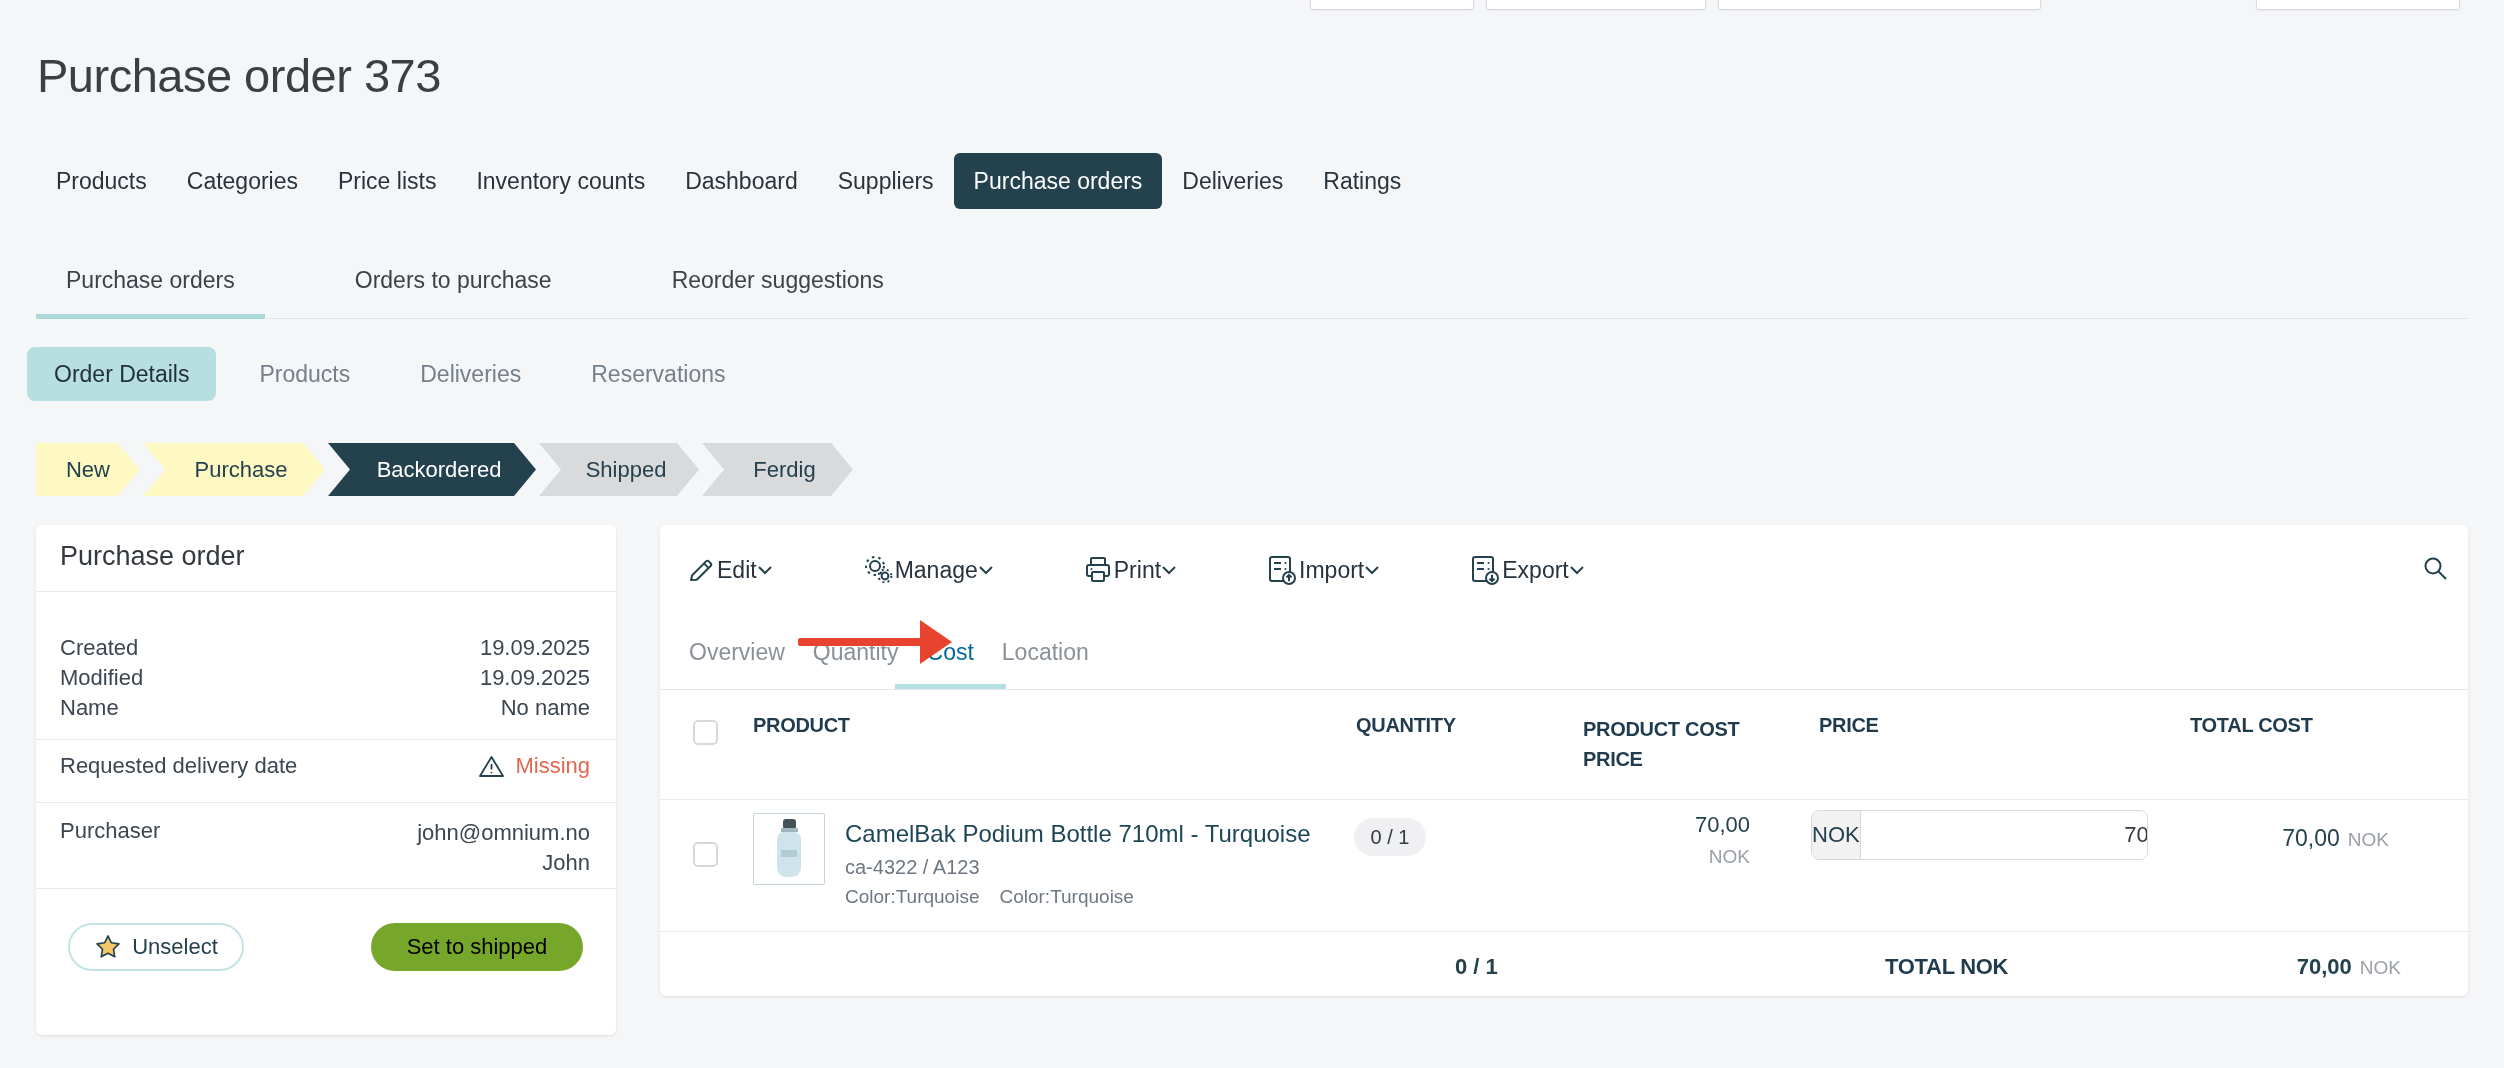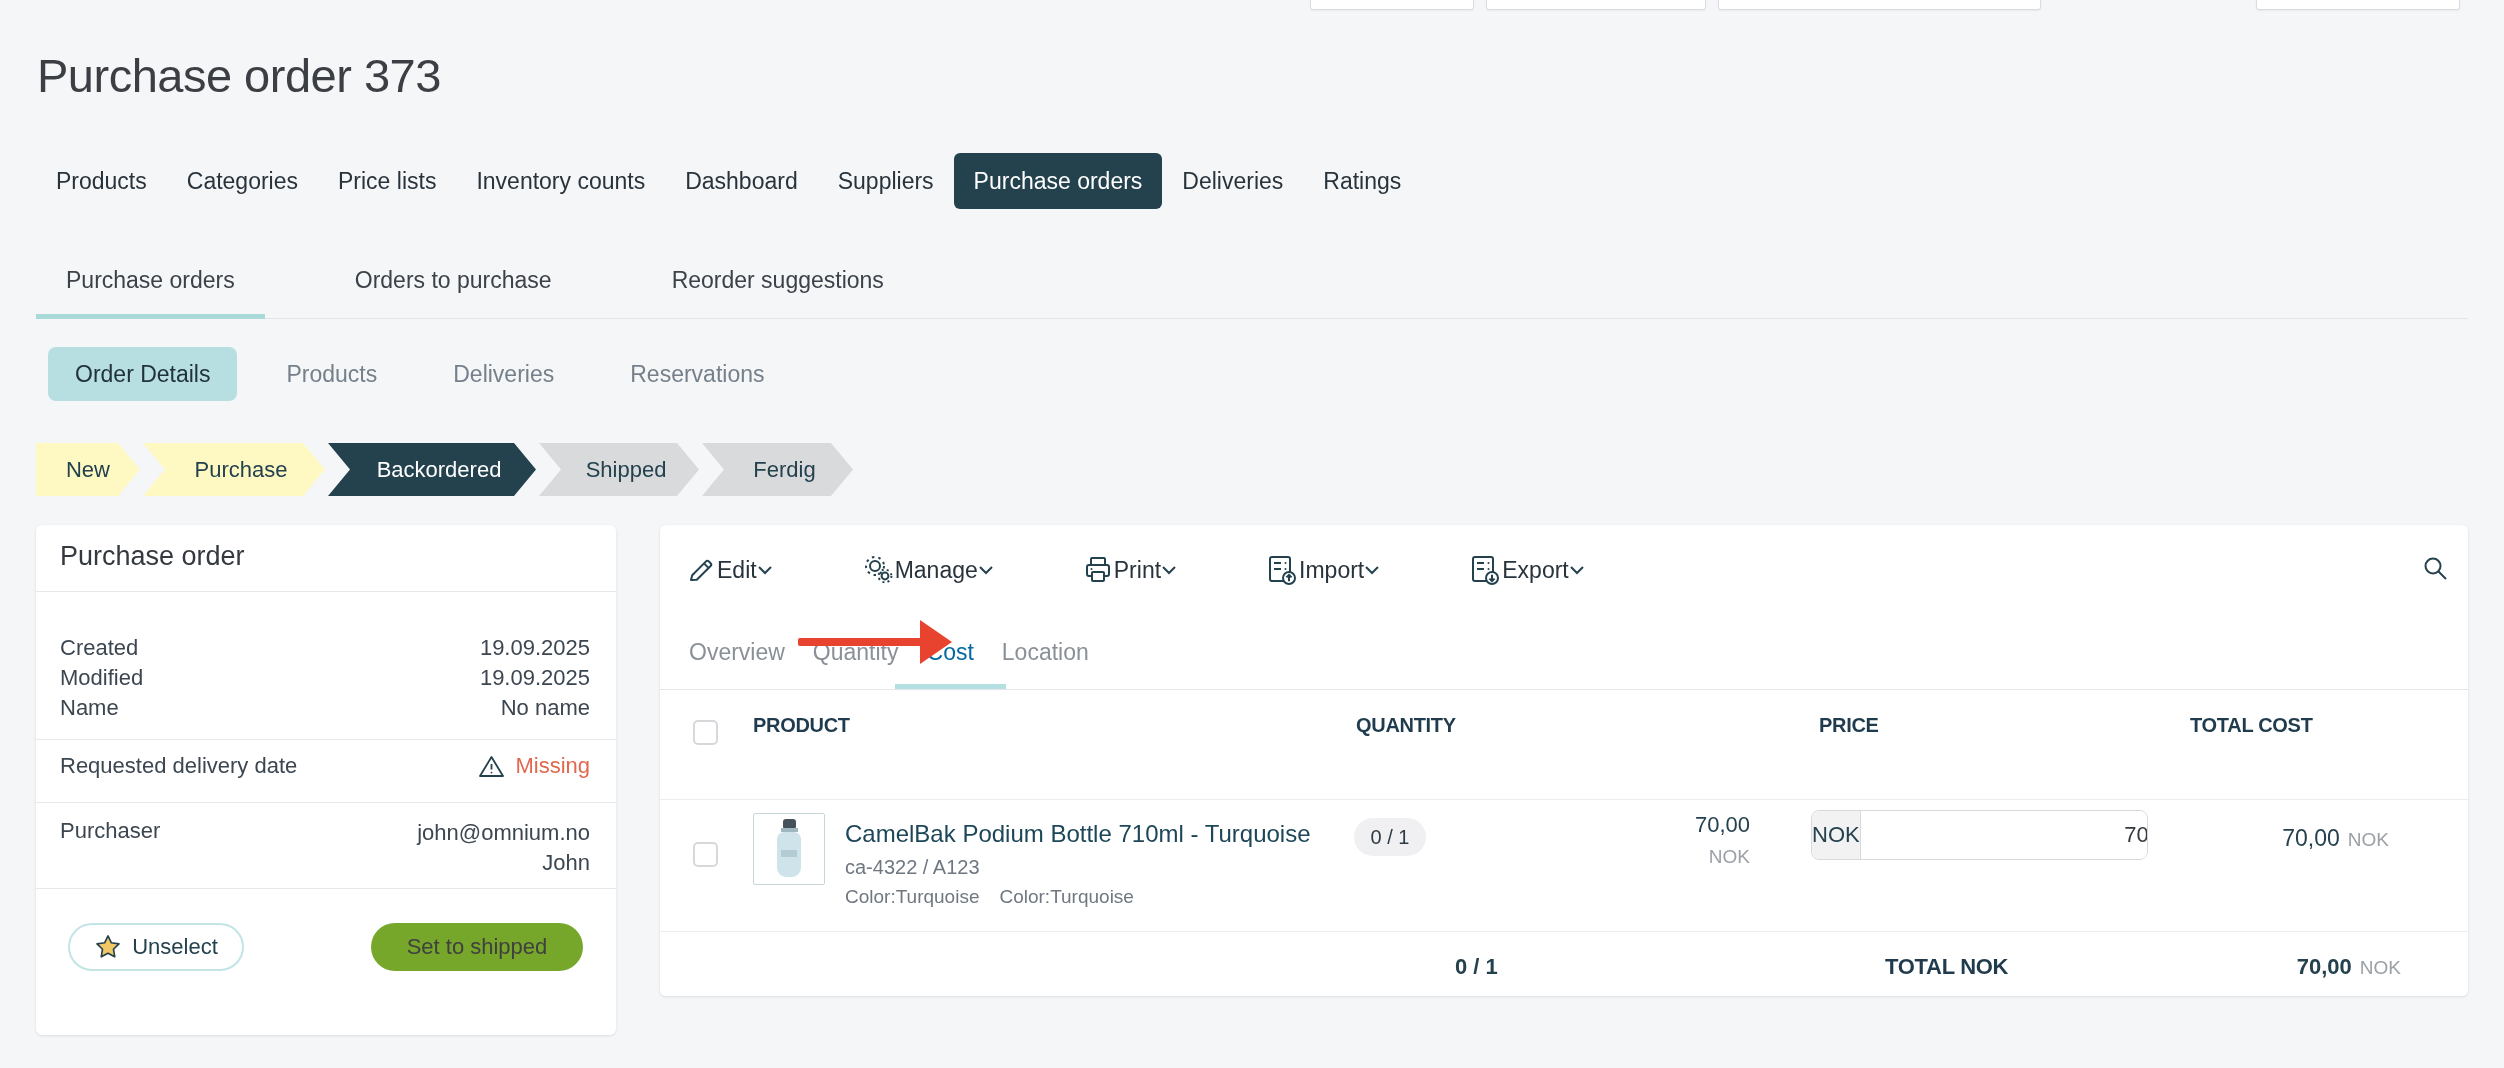--- a/index.html
+++ b/index.html
@@ -27,21 +27,21 @@
     border-bottom:1px solid #e4e5e9; display:flex; align-items:center; }
   .sub-nav .sub-item { position:relative; height:100%; display:flex; align-items:center;
     font-size:23px; color:#3c4249; margin-right:60px; padding:0 30px; white-space:nowrap; }
   .sub-nav .sub-item.active::after { content:""; position:absolute; left:0; right:0;
     bottom:-1px; height:5px; background:#a9dad7; }
   .more-dots { position:absolute; right:50px; top:290px; }
   
   .dots { width:10px; height:10px; border-radius:50%; background:#5d7581;
     box-shadow:16px 0 0 #5d7581, 32px 0 0 #5d7581; }
   
-  .section-tabs { position:absolute; left:48px; top:347px; display:flex; gap:22px; align-items:flex-end; }
+  .section-tabs { position:absolute; left:27px; top:347px; display:flex; gap:16px; align-items:flex-end; }
   .pill { padding:0 27px; height:54px; line-height:54px; font-size:23px; color:#75808a;
     border-radius:8px; white-space:nowrap; }
   .pill.active { background:#b7dfe2; color:#22323a; }
   
   .steps { position:absolute; left:36px; top:443px; display:flex; gap:3px; }
   .step { height:53px; display:flex; align-items:center; justify-content:center;
     font-size:22px; padding-left:14px;
     clip-path:polygon(0 0, calc(100% - 22px) 0, 100% 50%, calc(100% - 22px) 100%, 0 100%, 22px 50%); }
   .step.first { clip-path:polygon(0 0, calc(100% - 22px) 0, 100% 50%, calc(100% - 22px) 100%, 0 100%); padding-left:0; }
   .step.light { background:#fef9c3; color:#24414e; }
@@ -62,21 +62,21 @@
     justify-content:space-between; align-items:center; font-size:22px; color:#3c4650; }
   .missing-wrap { display:flex; align-items:center; gap:10px; color:#e0684e; }
   .lc-purchaser { position:absolute; left:24px; right:26px; top:293px; display:flex;
     justify-content:space-between; font-size:22px; color:#3c4650; }
   .purchaser-vals { text-align:right; line-height:30px; }
   .lc-buttons { position:absolute; left:0; right:0; top:398px; height:48px; }
   .btn-unselect { position:absolute; left:32px; width:176px; height:48px; border-radius:24px;
     background:#fff; border:2px solid #c3e4e5; display:flex; align-items:center;
     justify-content:center; gap:10px; font-size:22px; color:#24414e; cursor:pointer; }
   .btn-ship { position:absolute; right:33px; width:212px; height:48px; border-radius:24px;
-    background:#76a72b; border:none; color:#404040; font-size:22px; cursor:pointer; }
+    background:#76a72b; border:none; color:#000000; font-size:22px; cursor:pointer; }
   
   .toolbar { position:absolute; left:0; top:0; right:0; height:90px; display:flex;
     align-items:center; padding-left:25px; gap:88px; }
   .tool-btn { display:flex; align-items:center; font-size:23px; color:#28333c; cursor:pointer; }
   .search-btn { position:absolute; right:18px; top:28px; cursor:pointer; }
   
   .detail-tabs { position:absolute; left:0; right:0; top:90px; height:75px;
     border-bottom:1px solid #e6e6ea; display:flex; align-items:center; padding-left:27px; gap:24px; }
   .dtab { position:relative; height:100%; display:flex; align-items:center; font-size:23px;
     color:#8a9097; cursor:pointer; padding:0 2px; }
@@ -332,20 +332,21 @@
     <div class="dtab">Location</div>
   </div>
 
   <div class="anno-line"></div>
   <div class="anno-head"></div>
 
   <div class="thead">
     <div class="checkbox" style="left:33px;top:30px"></div>
     <div class="th" style="left:93px">PRODUCT</div>
     <div class="th" style="left:696px">QUANTITY</div>
+    <div class="th" style="left:923px;width:185px;line-height:30px">PRODUCT COST PRICE</div>
     <div class="th" style="left:1159px">PRICE</div>
     <div class="th" style="left:1530px">TOTAL COST</div>
   </div>
 
   <div class="trow">
     <div class="checkbox" style="left:33px;top:42px"></div>
     <div class="thumb">
       <div class="bottle">
         <div class="bottle-cap"></div>
         <div class="bottle-neck"></div>

